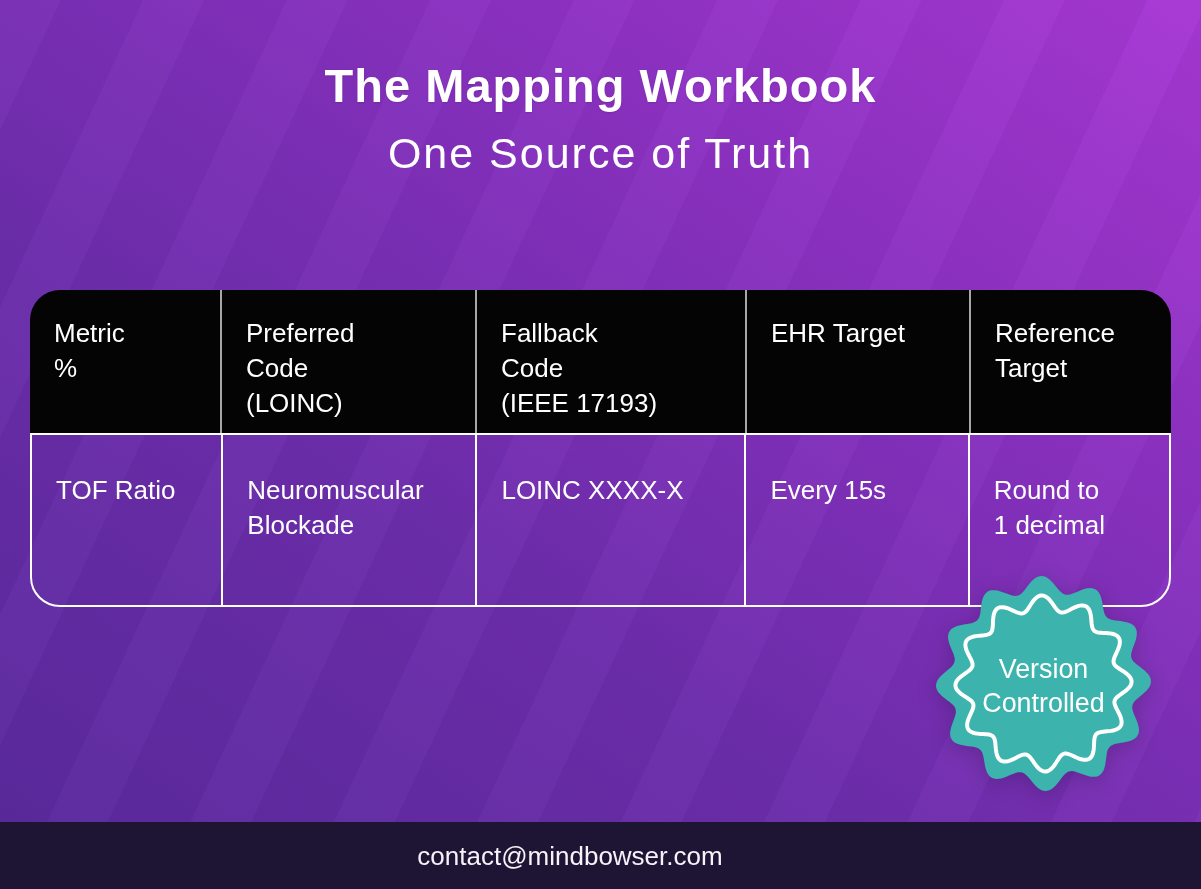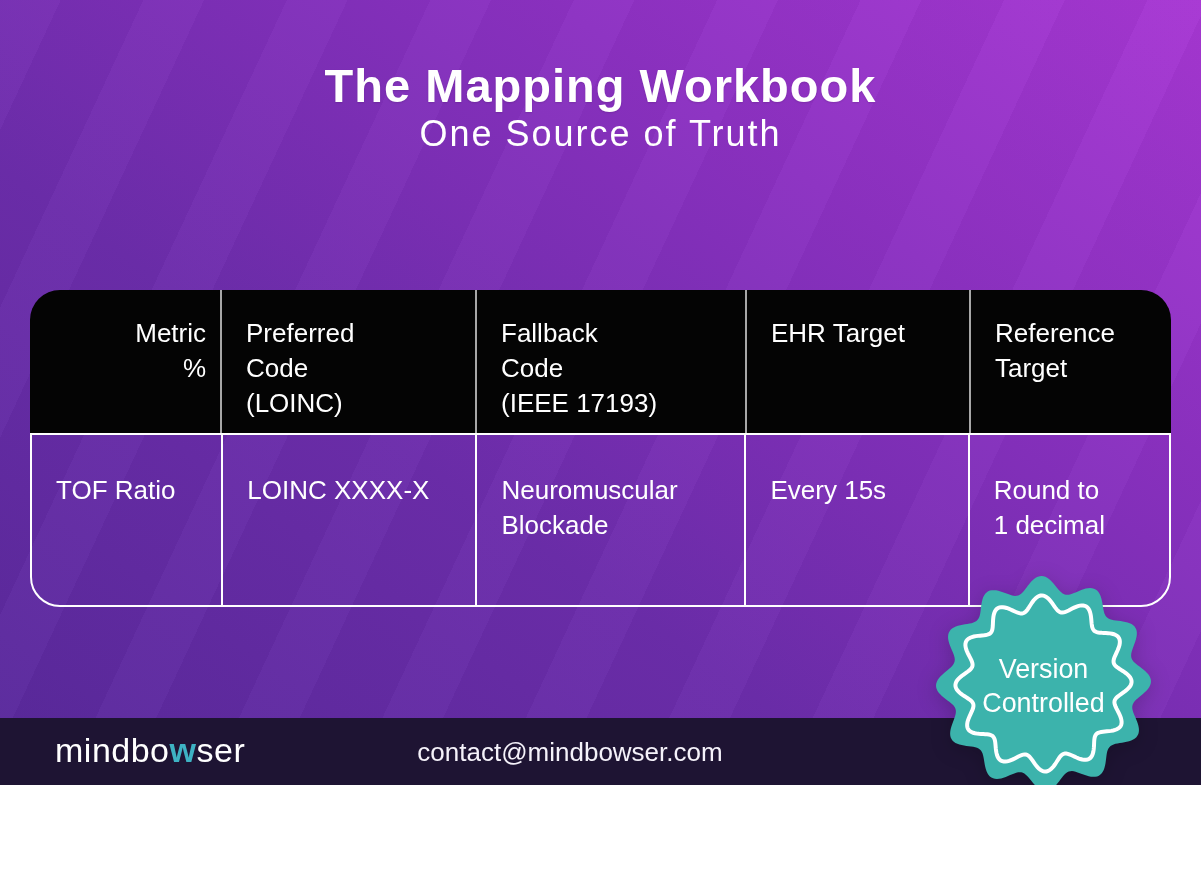--- a/index.html
+++ b/index.html
@@ -2,21 +2,21 @@
 <html><head>
 <meta charset="utf-8">
 <style>
   * { margin: 0; padding: 0; box-sizing: border-box; }
   html, body { width: 1201px; height: 889px; }
   body { font-family: "Liberation Sans", sans-serif; }
 
   .page {
     position: relative;
     width: 1201px;
-    height: 785px;
+    height: 889px;
     overflow: hidden;
     background: linear-gradient(35deg, #58299b 0%, #6c2dab 38%, #8c31c2 72%, #a737d3 100%);
   }
   
   .page::before {
     content: "";
     position: absolute;
     inset: 0;
     background: repeating-linear-gradient(115deg,
       rgba(255,255,255,0.02) 0 55px,
@@ -25,22 +25,22 @@
   }
 
   .title-block { position: absolute; top: 58px; left: 0; width: 100%; text-align: center; color: #ffffff; }
   .title-main {
     font-size: 47px;
     font-weight: 700;
     letter-spacing: 1px;
     text-shadow: 0 1px 2px rgba(0,0,0,0.12);
   }
   .title-sub {
-    margin-top: 0;
-    font-size: 36px;
+    margin-top: 16px;
+    font-size: 43px;
     font-weight: 400;
     letter-spacing: 2px;
   }
 
   
   .map-table {
     position: absolute;
     left: 30px;
     top: 290px;
     width: 1141px;
@@ -54,21 +54,21 @@
     overflow: hidden;
   }
   .thead .cell {
     padding: 26px 14px 0 24px;
     color: #ffffff;
     font-size: 26px;
     line-height: 35px;
     white-space: pre-line;
     border-left: 2px solid rgba(255,255,255,0.65);
   }
-  .thead .cell:first-child { border-left: none; text-align: right; }
+  .thead .cell:first-child { border-left: none; }
 
   .tbody {
     display: grid;
     grid-template-columns: 190fr 255fr 270fr 224fr 202fr;
     height: 174px;
     border: 2px solid #ffffff;
     border-radius: 0 0 30px 30px;
   }
   .tbody .cell {
     padding: 38px 14px 12px 24px;
@@ -152,36 +152,35 @@
 (LOINC)</div>
       <div class="cell">Fallback
 Code
 (IEEE 17193)</div>
       <div class="cell">EHR Target</div>
       <div class="cell">Reference
 Target</div>
     </div>
     <div class="tbody">
       <div class="cell">TOF Ratio</div>
-      <div class="cell">LOINC XXXX-X</div>
       <div class="cell">Neuromuscular
 Blockade</div>
+      <div class="cell">LOINC XXXX-X</div>
       <div class="cell">Every 15s</div>
       <div class="cell">Round to
 1 decimal</div>
     </div>
   </div>
 
   <div class="badge">
     <svg viewBox="0 0 220 220">
       <path fill="#3cb3ac" d="M217.73,110.00L217.12,111.87L216.16,113.71L214.90,115.50L213.39,117.23L211.70,118.90L209.88,120.50L208.03,122.04L206.20,123.52L204.48,124.96L202.92,126.38L201.58,127.80L200.51,129.24L199.74,130.72L199.28,132.26L199.12,133.88L199.27,135.60L199.68,137.42L200.31,139.34L201.11,141.37L202.01,143.49L202.95,145.68L203.87,147.92L204.68,150.19L205.32,152.44L205.75,154.65L205.90,156.77L205.75,158.79L205.27,160.66L204.45,162.35L203.30,163.87L201.83,165.18L200.08,166.29L198.10,167.21L195.93,167.96L193.62,168.55L191.25,169.03L188.88,169.44L186.55,169.81L184.34,170.20L182.28,170.65L180.41,171.21L178.77,171.92L177.36,172.81L176.19,173.92L175.24,175.24L174.51,176.80L173.95,178.58L173.54,180.56L173.21,182.72L172.94,185.01L172.66,187.38L172.33,189.78L171.90,192.14L171.33,194.42L170.60,196.54L169.67,198.46L168.53,200.13L167.18,201.50L165.62,202.57L163.87,203.30L161.94,203.70L159.87,203.79L157.69,203.60L155.43,203.16L153.14,202.52L150.85,201.75L148.59,200.91L146.39,200.07L144.28,199.30L142.27,198.66L140.38,198.22L138.60,198.01L136.93,198.08L135.36,198.45L133.88,199.12L132.47,200.11L131.09,201.37L129.74,202.88L128.39,204.58L127.00,206.43L125.58,208.34L124.09,210.25L122.53,212.09L120.91,213.77L119.21,215.24L117.44,216.44L115.62,217.32L113.77,217.83L111.88,217.97L110.00,217.73L108.13,217.12L106.29,216.16L104.50,214.90L102.77,213.39L101.10,211.70L99.50,209.88L97.96,208.03L96.48,206.20L95.04,204.48L93.62,202.92L92.20,201.58L90.76,200.51L89.28,199.74L87.74,199.28L86.12,199.12L84.40,199.27L82.58,199.68L80.66,200.31L78.63,201.11L76.51,202.01L74.32,202.95L72.08,203.87L69.81,204.68L67.56,205.32L65.35,205.75L63.23,205.90L61.21,205.75L59.34,205.27L57.65,204.45L56.13,203.30L54.82,201.83L53.71,200.08L52.79,198.10L52.04,195.93L51.45,193.62L50.97,191.25L50.56,188.88L50.19,186.55L49.80,184.34L49.35,182.28L48.79,180.41L48.08,178.77L47.19,177.36L46.08,176.19L44.76,175.24L43.20,174.51L41.42,173.95L39.44,173.54L37.28,173.21L34.99,172.94L32.62,172.66L30.22,172.33L27.86,171.90L25.58,171.33L23.46,170.60L21.54,169.67L19.87,168.53L18.50,167.18L17.43,165.62L16.70,163.87L16.30,161.94L16.21,159.87L16.40,157.69L16.84,155.43L17.48,153.14L18.25,150.85L19.09,148.59L19.93,146.39L20.70,144.28L21.34,142.27L21.78,140.38L21.99,138.60L21.92,136.93L21.55,135.36L20.88,133.88L19.89,132.47L18.63,131.09L17.12,129.74L15.42,128.39L13.57,127.00L11.66,125.58L9.75,124.09L7.91,122.53L6.23,120.91L4.76,119.21L3.56,117.44L2.68,115.62L2.17,113.77L2.03,111.88L2.27,110.00L2.88,108.13L3.84,106.29L5.10,104.50L6.61,102.77L8.30,101.10L10.12,99.50L11.97,97.96L13.80,96.48L15.52,95.04L17.08,93.62L18.42,92.20L19.49,90.76L20.26,89.28L20.72,87.74L20.88,86.12L20.73,84.40L20.32,82.58L19.69,80.66L18.89,78.63L17.99,76.51L17.05,74.32L16.13,72.08L15.32,69.81L14.68,67.56L14.25,65.35L14.10,63.23L14.25,61.21L14.73,59.34L15.55,57.65L16.70,56.13L18.17,54.82L19.92,53.71L21.90,52.79L24.07,52.04L26.38,51.45L28.75,50.97L31.12,50.56L33.45,50.19L35.66,49.80L37.72,49.35L39.59,48.79L41.23,48.08L42.64,47.19L43.81,46.08L44.76,44.76L45.49,43.20L46.05,41.42L46.46,39.44L46.79,37.28L47.06,34.99L47.34,32.62L47.67,30.22L48.10,27.86L48.67,25.58L49.40,23.46L50.33,21.54L51.47,19.87L52.82,18.50L54.38,17.43L56.13,16.70L58.06,16.30L60.13,16.21L62.31,16.40L64.57,16.84L66.86,17.48L69.15,18.25L71.41,19.09L73.61,19.93L75.72,20.70L77.73,21.34L79.62,21.78L81.40,21.99L83.07,21.92L84.64,21.55L86.12,20.88L87.53,19.89L88.91,18.63L90.26,17.12L91.61,15.42L93.00,13.57L94.42,11.66L95.91,9.75L97.47,7.91L99.09,6.23L100.79,4.76L102.56,3.56L104.38,2.68L106.23,2.17L108.12,2.03L110.00,2.27L111.87,2.88L113.71,3.84L115.50,5.10L117.23,6.61L118.90,8.30L120.50,10.12L122.04,11.97L123.52,13.80L124.96,15.52L126.38,17.08L127.80,18.42L129.24,19.49L130.72,20.26L132.26,20.72L133.88,20.88L135.60,20.73L137.42,20.32L139.34,19.69L141.37,18.89L143.49,17.99L145.68,17.05L147.92,16.13L150.19,15.32L152.44,14.68L154.65,14.25L156.77,14.10L158.79,14.25L160.66,14.73L162.35,15.55L163.87,16.70L165.18,18.17L166.29,19.92L167.21,21.90L167.96,24.07L168.55,26.38L169.03,28.75L169.44,31.12L169.81,33.45L170.20,35.66L170.65,37.72L171.21,39.59L171.92,41.23L172.81,42.64L173.92,43.81L175.24,44.76L176.80,45.49L178.58,46.05L180.56,46.46L182.72,46.79L185.01,47.06L187.38,47.34L189.78,47.67L192.14,48.10L194.42,48.67L196.54,49.40L198.46,50.33L200.13,51.47L201.50,52.82L202.57,54.38L203.30,56.13L203.70,58.06L203.79,60.13L203.60,62.31L203.16,64.57L202.52,66.86L201.75,69.15L200.91,71.41L200.07,73.61L199.30,75.72L198.66,77.73L198.22,79.62L198.01,81.40L198.08,83.07L198.45,84.64L199.12,86.12L200.11,87.53L201.37,88.91L202.88,90.26L204.58,91.61L206.43,93.00L208.34,94.42L210.25,95.91L212.09,97.47L213.77,99.09L215.24,100.79L216.44,102.56L217.32,104.38L217.83,106.23L217.97,108.12L217.73,110.00Z"></path>
       <path fill="none" stroke="#ffffff" stroke-width="4" d="M198.25,110.00L197.68,111.53L196.78,113.03L195.61,114.49L194.21,115.89L192.64,117.23L190.96,118.51L189.24,119.73L187.56,120.90L185.98,122.03L184.56,123.15L183.34,124.26L182.39,125.39L181.71,126.56L181.33,127.78L181.24,129.09L181.43,130.48L181.88,131.98L182.54,133.57L183.36,135.26L184.28,137.04L185.24,138.88L186.18,140.78L187.02,142.69L187.72,144.60L188.21,146.47L188.45,148.26L188.41,149.95L188.06,151.50L187.40,152.90L186.42,154.12L185.16,155.16L183.64,156.02L181.90,156.69L179.98,157.21L177.95,157.58L175.86,157.85L173.76,158.05L171.72,158.22L169.78,158.41L167.99,158.66L166.39,159.02L164.99,159.52L163.82,160.19L162.88,161.06L162.15,162.15L161.62,163.46L161.26,164.97L161.03,166.68L160.90,168.55L160.81,170.55L160.72,172.63L160.58,174.74L160.36,176.83L160.00,178.83L159.50,180.69L158.81,182.36L157.93,183.80L156.85,184.97L155.58,185.85L154.12,186.42L152.51,186.69L150.77,186.67L148.92,186.39L147.01,185.87L145.06,185.18L143.11,184.37L141.20,183.49L139.34,182.62L137.57,181.82L135.89,181.14L134.33,180.65L132.87,180.38L131.52,180.38L130.26,180.66L129.09,181.24L127.98,182.10L126.91,183.24L125.86,184.60L124.80,186.16L123.73,187.84L122.61,189.60L121.43,191.36L120.20,193.05L118.89,194.61L117.52,195.97L116.09,197.07L114.61,197.88L113.09,198.35L111.54,198.48L110.00,198.25L108.47,197.68L106.97,196.78L105.51,195.61L104.11,194.21L102.77,192.64L101.49,190.96L100.27,189.24L99.10,187.56L97.97,185.98L96.85,184.56L95.74,183.34L94.61,182.39L93.44,181.71L92.22,181.33L90.91,181.24L89.52,181.43L88.02,181.88L86.43,182.54L84.74,183.36L82.96,184.28L81.12,185.24L79.22,186.18L77.31,187.02L75.40,187.72L73.53,188.21L71.74,188.45L70.05,188.41L68.50,188.06L67.10,187.40L65.88,186.42L64.84,185.16L63.98,183.64L63.31,181.90L62.79,179.98L62.42,177.95L62.15,175.86L61.95,173.76L61.78,171.72L61.59,169.78L61.34,167.99L60.98,166.39L60.48,164.99L59.81,163.82L58.94,162.88L57.85,162.15L56.54,161.62L55.03,161.26L53.32,161.03L51.45,160.90L49.45,160.81L47.37,160.72L45.26,160.58L43.17,160.36L41.17,160.00L39.31,159.50L37.64,158.81L36.20,157.93L35.03,156.85L34.15,155.58L33.58,154.12L33.31,152.51L33.33,150.77L33.61,148.92L34.13,147.01L34.82,145.06L35.63,143.11L36.51,141.20L37.38,139.34L38.18,137.57L38.86,135.89L39.35,134.33L39.62,132.87L39.62,131.52L39.34,130.26L38.76,129.09L37.90,127.98L36.76,126.91L35.40,125.86L33.84,124.80L32.16,123.73L30.40,122.61L28.64,121.43L26.95,120.20L25.39,118.89L24.03,117.52L22.93,116.09L22.12,114.61L21.65,113.09L21.52,111.54L21.75,110.00L22.32,108.47L23.22,106.97L24.39,105.51L25.79,104.11L27.36,102.77L29.04,101.49L30.76,100.27L32.44,99.10L34.02,97.97L35.44,96.85L36.66,95.74L37.61,94.61L38.29,93.44L38.67,92.22L38.76,90.91L38.57,89.52L38.12,88.02L37.46,86.43L36.64,84.74L35.72,82.96L34.76,81.12L33.82,79.22L32.98,77.31L32.28,75.40L31.79,73.53L31.55,71.74L31.59,70.05L31.94,68.50L32.60,67.10L33.58,65.88L34.84,64.84L36.36,63.98L38.10,63.31L40.02,62.79L42.05,62.42L44.14,62.15L46.24,61.95L48.28,61.78L50.22,61.59L52.01,61.34L53.61,60.98L55.01,60.48L56.18,59.81L57.12,58.94L57.85,57.85L58.38,56.54L58.74,55.03L58.97,53.32L59.10,51.45L59.19,49.45L59.28,47.37L59.42,45.26L59.64,43.17L60.00,41.17L60.50,39.31L61.19,37.64L62.07,36.20L63.15,35.03L64.42,34.15L65.88,33.58L67.49,33.31L69.23,33.33L71.08,33.61L72.99,34.13L74.94,34.82L76.89,35.63L78.80,36.51L80.66,37.38L82.43,38.18L84.11,38.86L85.67,39.35L87.13,39.62L88.48,39.62L89.74,39.34L90.91,38.76L92.02,37.90L93.09,36.76L94.14,35.40L95.20,33.84L96.27,32.16L97.39,30.40L98.57,28.64L99.80,26.95L101.11,25.39L102.48,24.03L103.91,22.93L105.39,22.12L106.91,21.65L108.46,21.52L110.00,21.75L111.53,22.32L113.03,23.22L114.49,24.39L115.89,25.79L117.23,27.36L118.51,29.04L119.73,30.76L120.90,32.44L122.03,34.02L123.15,35.44L124.26,36.66L125.39,37.61L126.56,38.29L127.78,38.67L129.09,38.76L130.48,38.57L131.98,38.12L133.57,37.46L135.26,36.64L137.04,35.72L138.88,34.76L140.78,33.82L142.69,32.98L144.60,32.28L146.47,31.79L148.26,31.55L149.95,31.59L151.50,31.94L152.90,32.60L154.12,33.58L155.16,34.84L156.02,36.36L156.69,38.10L157.21,40.02L157.58,42.05L157.85,44.14L158.05,46.24L158.22,48.28L158.41,50.22L158.66,52.01L159.02,53.61L159.52,55.01L160.19,56.18L161.06,57.12L162.15,57.85L163.46,58.38L164.97,58.74L166.68,58.97L168.55,59.10L170.55,59.19L172.63,59.28L174.74,59.42L176.83,59.64L178.83,60.00L180.69,60.50L182.36,61.19L183.80,62.07L184.97,63.15L185.85,64.42L186.42,65.88L186.69,67.49L186.67,69.23L186.39,71.08L185.87,72.99L185.18,74.94L184.37,76.89L183.49,78.80L182.62,80.66L181.82,82.43L181.14,84.11L180.65,85.67L180.38,87.13L180.38,88.48L180.66,89.74L181.24,90.91L182.10,92.02L183.24,93.09L184.60,94.14L186.16,95.20L187.84,96.27L189.60,97.39L191.36,98.57L193.05,99.80L194.61,101.11L195.97,102.48L197.07,103.91L197.88,105.39L198.35,106.91L198.48,108.46L198.25,110.00Z"></path>
       <text x="110" y="104">Version</text>
       <text x="110" y="139">Controlled</text>
     </svg>
   </div>
 
   <div class="footer">
-    <div class="logo"><span>mindbo</span><span class="w" style="color: rgb(62, 178, 195);">w</span><span>ser</span></div>
     <div class="footer-contact">contact@mindbowser.com</div>
   </div>
 
 </div>
 
 </body></html>

